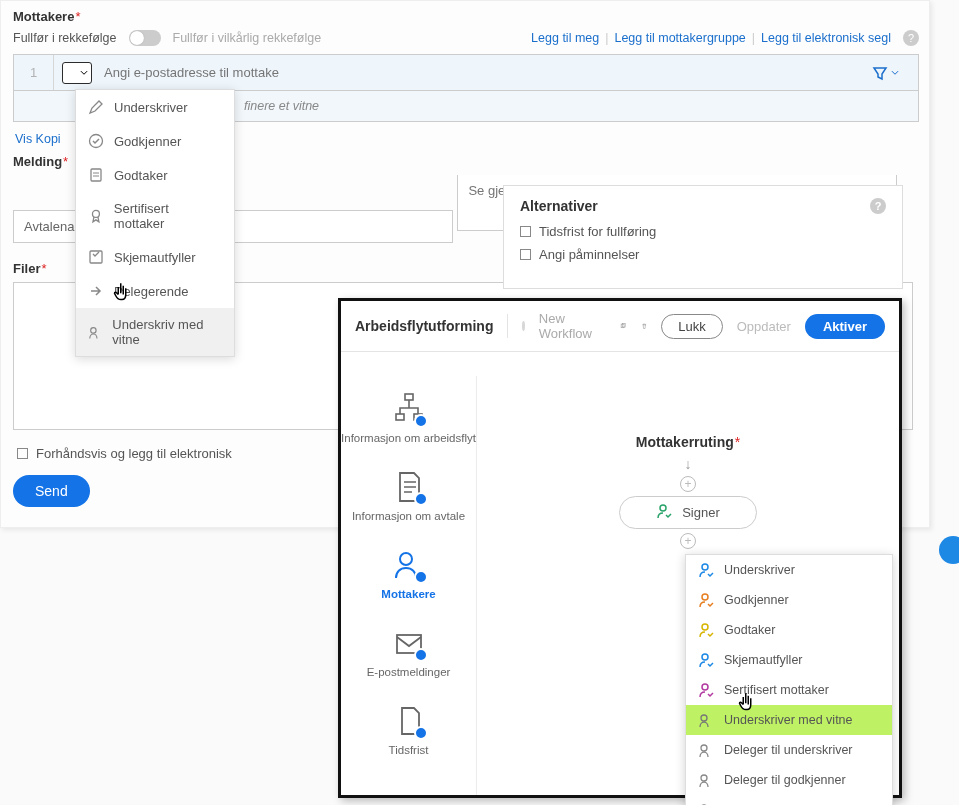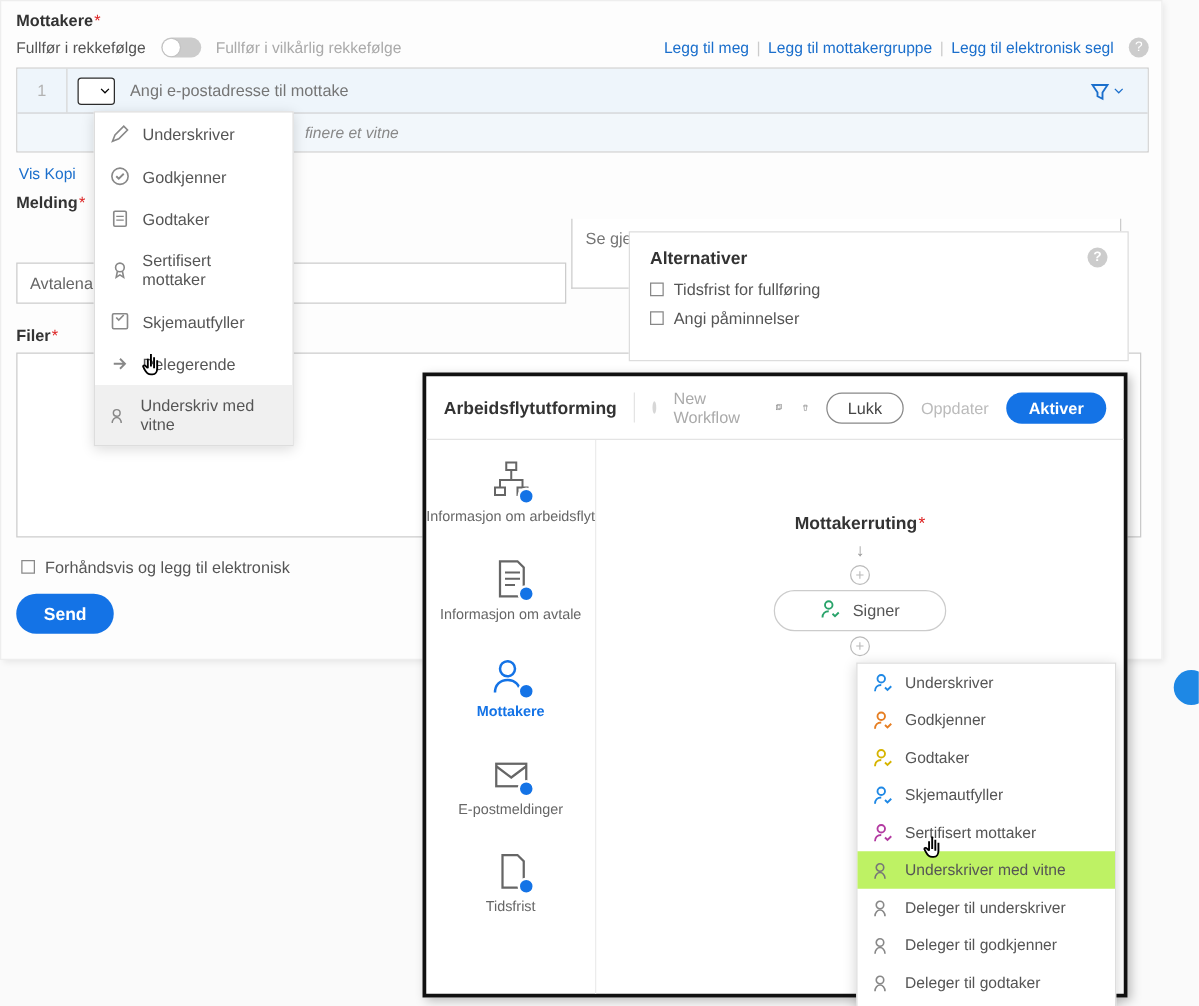--- a/index.html
+++ b/index.html
@@ -42,32 +42,32 @@
 
   .alt-box { position:absolute; right:26px; top:184px; width:400px; border:1px solid #ddd; padding:12px 16px 18px 16px; background:#fff;}
   .alt-title { font-weight:700; font-size:14px; margin-bottom:10px; color:#333; display:flex; align-items:center;}
   .alt-item { font-size:13px; color:#555; margin:8px 0; display:flex; align-items:center; gap:8px; cursor:pointer;}
   .sq { width:11px; height:11px; border:1.5px solid #888; display:inline-block;}
 
   .filer-label { margin-top:18px; }
   .filer-drop { border:1px solid #ccc; height:148px; width:900px; display:flex; align-items:center; justify-content:center; color:#9a9a9a; font-size:14px; background:#fff;}
 
   .preview-row { margin:16px 0 14px 4px; display:flex; align-items:center; gap:8px; font-size:13px; color:#555;}
-  .send-btn { background:#1473e6; color:#fff; border:none; border-radius:16px; padding:8px 22px; font-size:14px; font-weight:700; cursor:pointer;}
+  .send-btn { background:#1473e6; color:#fff; border:none; border-radius:16px; padding:8px 22px; font-size:14px; font-weight:400; cursor:pointer;}
 
   
   .role-menu { position:absolute; top:89px; left:75px; width:160px; background:#fff; border:1px solid #ddd; box-shadow:0 2px 10px rgba(0,0,0,.15); z-index:5;}
   .role-menu .item { display:flex; align-items:center; gap:10px; font-size:13px; color:#555; padding:9px 12px; cursor:pointer;}
   .role-menu .item:hover, .role-menu .item.hovered { background:#f0f0f0; }
   .role-menu .ico { width:16px; height:16px; display:flex; align-items:center; justify-content:center; color:#888;}
   .cursor-hand { position:absolute; top:282px; left:112px; z-index:6; pointer-events:none;}
   .cursor-hand svg{width:20px;height:20px;}
 
   
-  .wf-panel { position:absolute; top:298px; left:338px; width:564px; height:500px; background:#fff; border:3px solid #111; box-shadow:3px 3px 8px rgba(0,0,0,.25); display:flex; flex-direction:column;}
+  .wf-panel { position:absolute; top:298px; left:338px; width:564px; height:500px; background:#fff; border:3px solid #111; box-shadow:3px 3px 8px rgba(0,0,0,.25); display:flex; flex-direction:column;gap:24px;}
   .wf-header { display:flex; align-items:center; padding:10px 14px; border-bottom:1px solid #e4e4e4; gap:14px;}
   .wf-title { font-size:14px; font-weight:700; color:#333; }
   .wf-divider { width:1px; height:24px; background:#e4e4e4; }
   .status-dot { width:10px; height:10px; border-radius:50%; background:#d7d7d7; }
   .wf-name { color:#aaa; font-size:13px; }
   .wf-header .spacer { flex:1; }
   .icon-btn { width:22px; height:22px; color:#888; cursor:pointer; display:flex; align-items:center; justify-content:center;}
   .pill-btn { border:1px solid #888; border-radius:14px; padding:4px 16px; font-size:13px; color:#444; background:#fff; cursor:pointer;}
   .disabled-text { color:#bbb; font-size:13px; }
   .activate { background:#1473e6; color:#fff; border:none; border-radius:14px; padding:5px 18px; font-size:13px; font-weight:600; cursor:pointer;}

